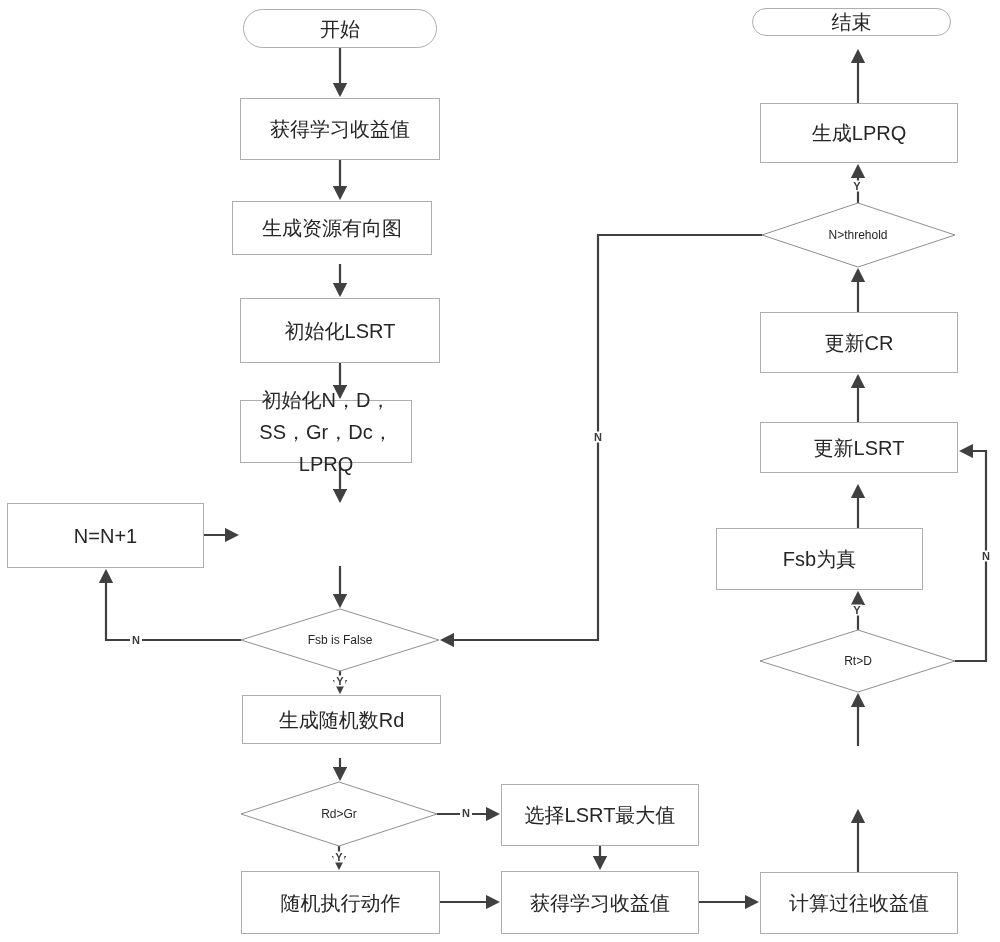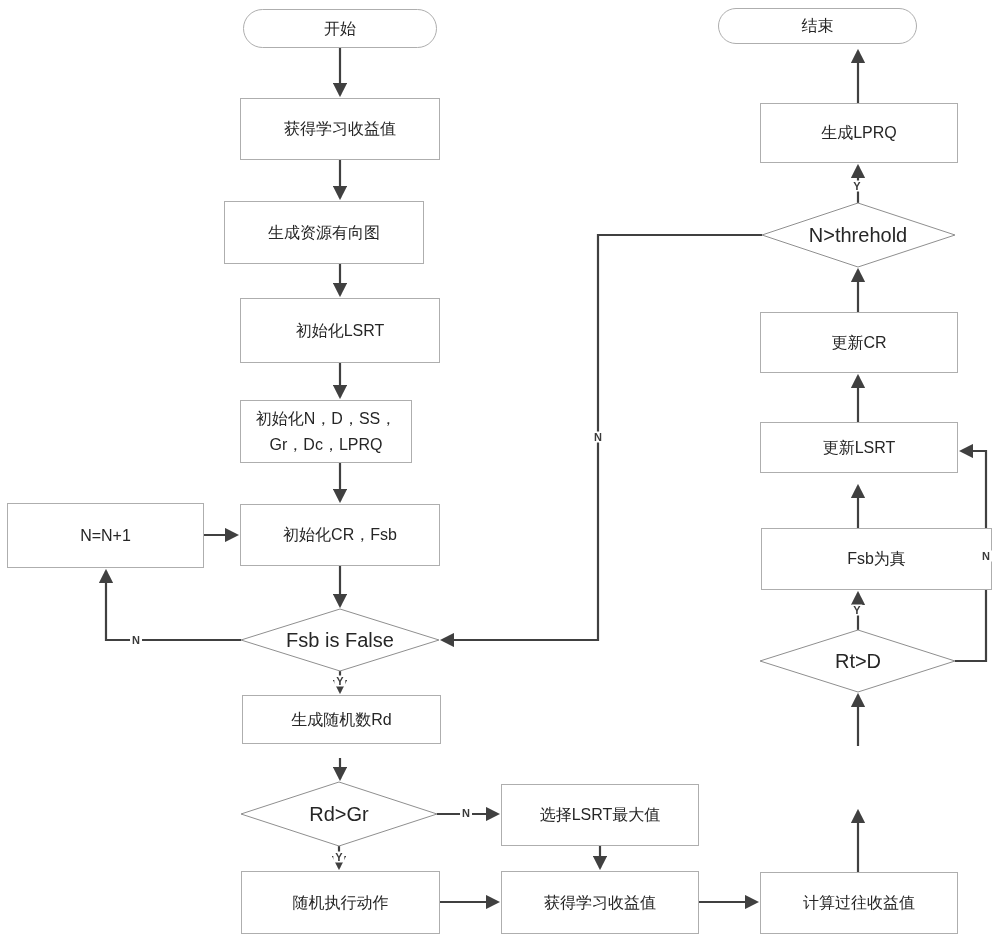--- a/index.html
+++ b/index.html
@@ -11,27 +11,27 @@
     position:relative;width:1000px;height:942px;
     background:var(--background);
     font-family:"Liberation Sans","DejaVu Sans",sans-serif;
     overflow:hidden;
   }
   .layer{position:absolute;left:0;top:0;width:1000px;height:942px;}
   .node{
     position:absolute;display:flex;align-items:center;justify-content:center;
     text-align:center;background:#fff;
     border:1px solid var(--box-border);
-    color:var(--text);font-size:16px;line-height:1.6;
+    color:var(--text);font-size:20px;line-height:1.6;
     padding:2px 10px;box-sizing:border-box;
   }
   .stadium{border-radius:22px;}
   .dlabel{
     position:absolute;transform:translate(-50%,-50%);
-    color:var(--text);font-size:20px;white-space:nowrap;
+    color:var(--text);font-size:12px;white-space:nowrap;
   }
   .elabel{
     position:absolute;transform:translate(-50%,-50%);
     font-size:11px;font-weight:bold;color:#3a3a3a;
     background:#fff;padding:0 2px;line-height:1;
   }
   svg line,svg polyline{stroke:var(--arrow);stroke-width:2.2;fill:none;}
   svg polygon.diamond{fill:#ffffff;stroke:var(--diamond-border);stroke-width:1;}
   #arrowhead path{fill:var(--arrow);}
 </style>
@@ -76,35 +76,34 @@
     <polyline points="762,235 598,235 598,640 442,640" marker-end="url(#arrowhead)"></polyline>
 
     <polygon class="diamond" points="241,640 340,609 439,640 340,671"></polygon>
     <polygon class="diamond" points="241,814 339,782 437,814 339,846"></polygon>
     <polygon class="diamond" points="762,235 858,203 955,235 858,267"></polygon>
     <polygon class="diamond" points="760,661 858,630 955,661 858,692"></polygon>
   </svg>
 
   <div class="node stadium" style="left:243px;top:9px;width:194px;height:39px">开始</div>
   <div class="node" style="left:240px;top:98px;width:200px;height:62px">获得学习收益值</div>
-  <div class="node" style="left:224px;top:201px;width:200px;height:63px">生成资源有向图</div>
+  <div class="node" style="left:232px;top:201px;width:200px;height:54px">生成资源有向图</div>
   <div class="node" style="left:240px;top:298px;width:200px;height:65px">初始化LSRT</div>
   <div class="node" style="left:240px;top:400px;width:172px;height:63px">初始化N，D，SS，Gr，Dc，LPRQ</div>
-  <div class="node" style="left:240px;top:504px;width:200px;height:62px">初始化CR，Fsb</div>
   <div class="node" style="left:7px;top:503px;width:197px;height:65px">N=N+1</div>
   <div class="node" style="left:242px;top:695px;width:199px;height:49px">生成随机数Rd</div>
   <div class="node" style="left:241px;top:871px;width:199px;height:63px">随机执行动作</div>
   <div class="node" style="left:501px;top:784px;width:198px;height:62px">选择LSRT最大值</div>
   <div class="node" style="left:501px;top:871px;width:198px;height:63px">获得学习收益值</div>
   <div class="node" style="left:760px;top:872px;width:198px;height:62px">计算过往收益值</div>
-  <div class="node" style="left:761px;top:528px;width:231px;height:62px">Fsb为真</div>
+  <div class="node" style="left:716px;top:528px;width:207px;height:62px">Fsb为真</div>
   <div class="node" style="left:760px;top:422px;width:198px;height:51px">更新LSRT</div>
   <div class="node" style="left:760px;top:312px;width:198px;height:61px">更新CR</div>
   <div class="node" style="left:760px;top:103px;width:198px;height:60px">生成LPRQ</div>
-  <div class="node stadium" style="left:718px;top:8px;width:199px;height:36px">结束</div>
+  <div class="node stadium" style="left:752px;top:8px;width:199px;height:28px">结束</div>
 
   <div class="dlabel" style="left:340px;top:640px">Fsb is False</div>
   <div class="dlabel" style="left:339px;top:814px">Rd&gt;Gr</div>
   <div class="dlabel" style="left:858px;top:235px">N&gt;threhold</div>
   <div class="dlabel" style="left:858px;top:661px">Rt&gt;D</div>
 
   <div class="elabel" style="left:340px;top:681px">Y</div>
   <div class="elabel" style="left:136px;top:640px">N</div>
   <div class="elabel" style="left:339px;top:857px">Y</div>
   <div class="elabel" style="left:466px;top:813px">N</div>

